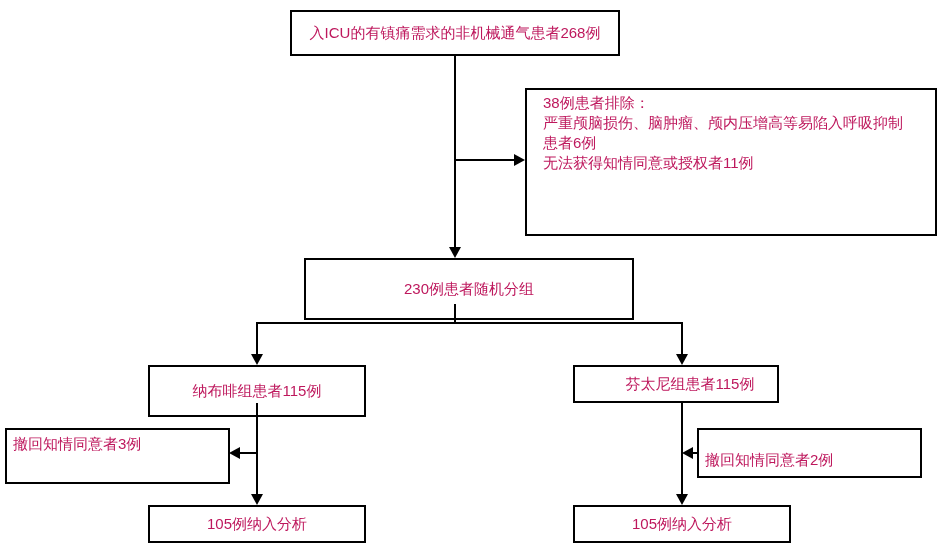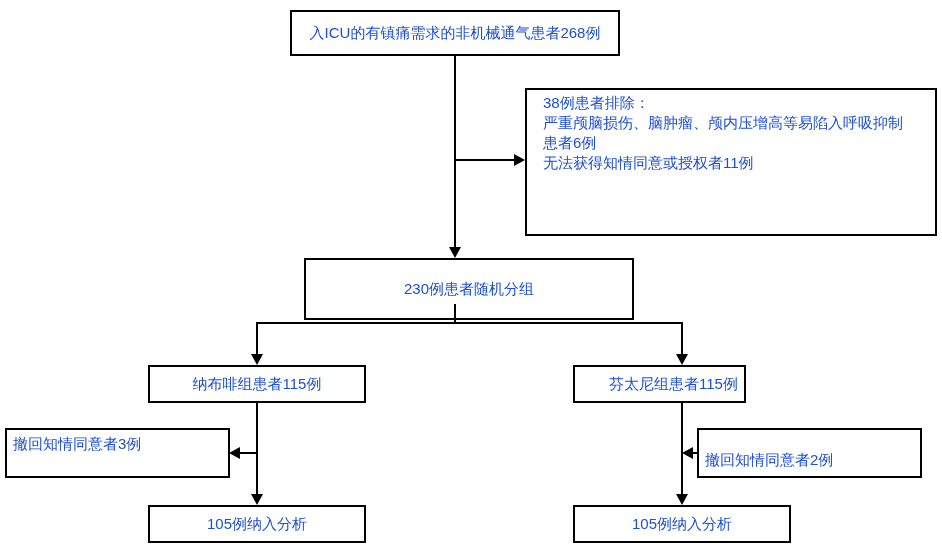--- a/index.html
+++ b/index.html
@@ -3,21 +3,21 @@
 <meta charset="utf-8">
 <style>
   * { margin: 0; padding: 0; box-sizing: border-box; }
   html, body { background: #ffffff; }
   .canvas {
     position: relative;
     width: 942px;
     height: 554px;
     background: #ffffff;
     font-family: "Liberation Sans", sans-serif;
-    color: #1d4ed8;
+    color: #be185d;
     overflow: hidden;
   }
   .box {
     position: absolute;
     border: 2px solid #000000;
     background: #ffffff;
     font-size: 15px;
     line-height: 20px;
   }
   .box.centered {
@@ -74,34 +74,34 @@
 
   <div class="vline" style="left:454px; top:304px; width:2px; height:20px;"></div>
   <div class="hline" style="left:256px; top:322px; width:427px; height:2px;"></div>
 
   <div class="vline" style="left:256px; top:322px; width:2px; height:33px;"></div>
   <div class="arrow down" style="left:251px; top:354px;"></div>
 
   <div class="vline" style="left:681px; top:322px; width:2px; height:33px;"></div>
   <div class="arrow down" style="left:676px; top:354px;"></div>
 
-  <div class="box centered" style="left:148px; top:365px; width:218px; height:38px;">
+  <div class="box centered" style="left:148px; top:365px; width:218px; height:52px;">
     <span>纳布啡组患者115例</span>
   </div>
-  <div class="box centered" style="left:573px; top:365px; width:173px; height:38px;padding-left:28px;">
+  <div class="box centered" style="left:573px; top:365px; width:206px; height:38px;padding-left:28px;">
     <span>芬太尼组患者115例</span>
   </div>
 
   <div class="vline" style="left:256px; top:403px; width:2px; height:92px;"></div>
   <div class="arrow down" style="left:251px; top:494px;"></div>
 
   <div class="vline" style="left:681px; top:403px; width:2px; height:92px;"></div>
   <div class="arrow down" style="left:676px; top:494px;"></div>
 
-  <div class="box multiline" style="left:5px; top:428px; width:225px; height:50px; padding:4px 6px;">
+  <div class="box multiline" style="left:5px; top:428px; width:225px; height:56px; padding:4px 6px;">
     <div class="line-text">撤回知情同意者3例</div>
   </div>
   <div class="hline" style="left:239px; top:452px; width:18px; height:2px;"></div>
   <div class="arrow left" style="left:229px; top:447px;"></div>
 
   <div class="box multiline" style="left:697px; top:428px; width:225px; height:50px; padding:20px 6px;">
     <div class="line-text">撤回知情同意者2例</div>
   </div>
   <div class="hline" style="left:691px; top:452px; width:7px; height:2px;"></div>
   <div class="arrow left" style="left:682px; top:447px;"></div>

